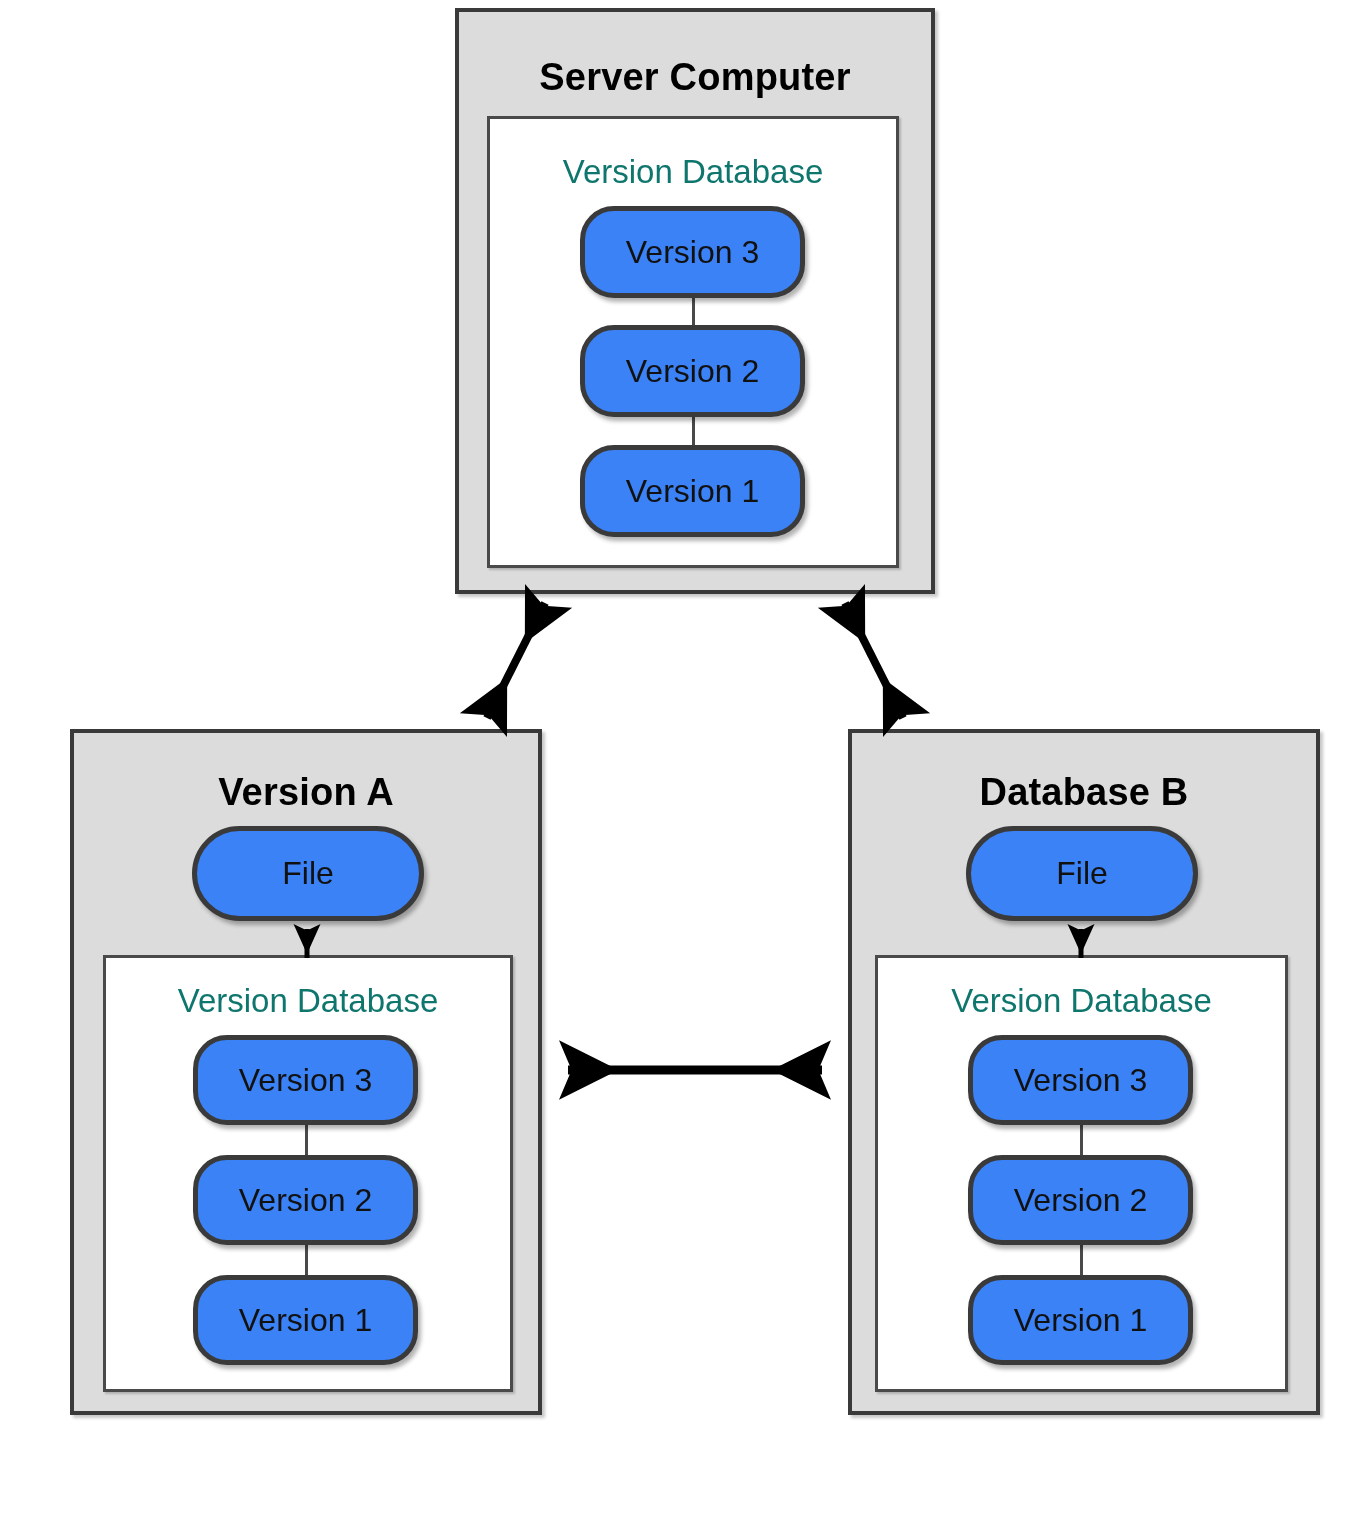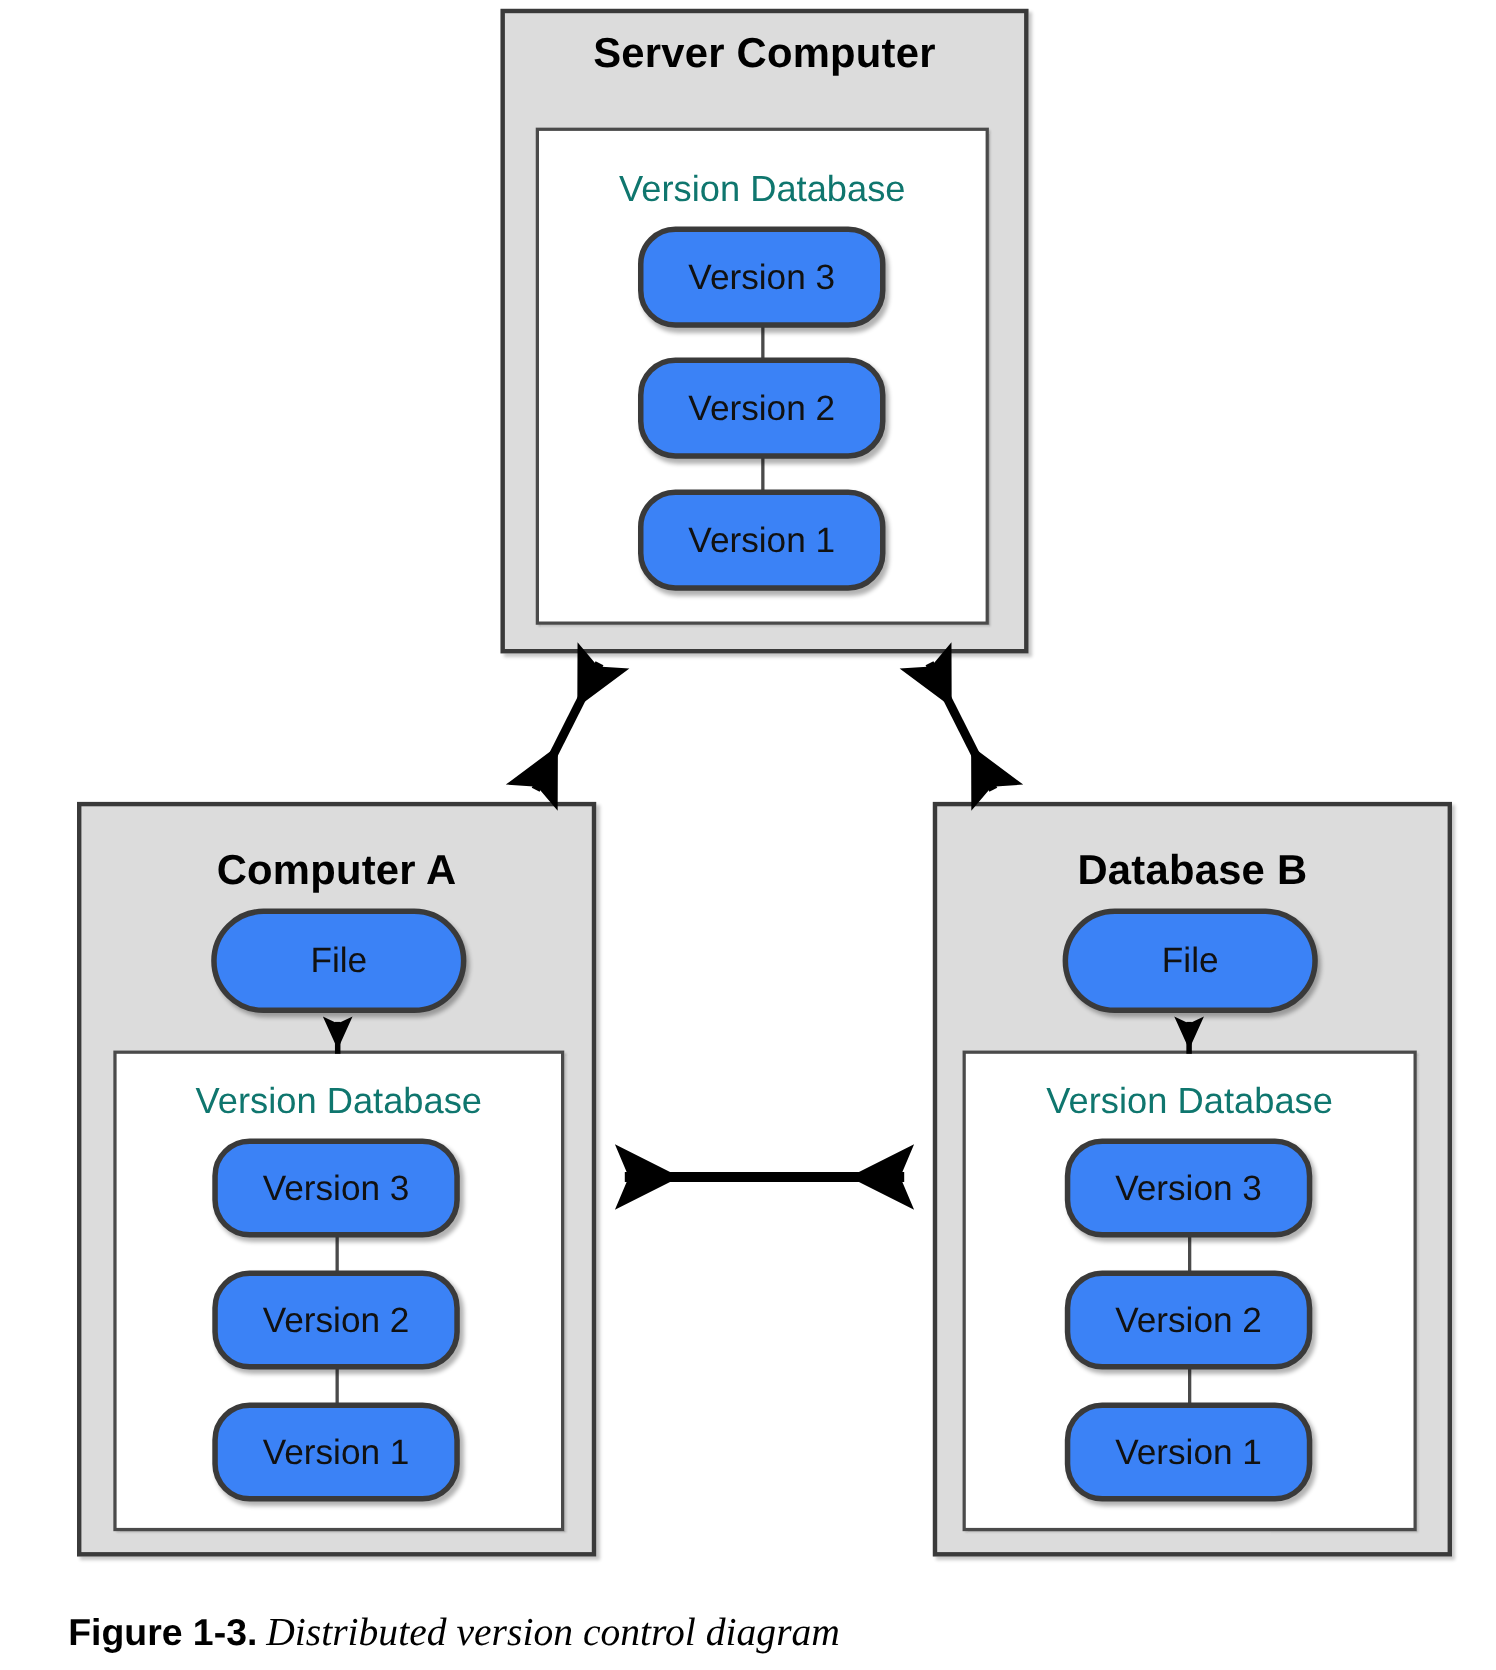--- a/index.html
+++ b/index.html
@@ -108,42 +108,42 @@
     color: #000000;
     margin-left: 8px;
   }
 </style>
 </head>
 <body>
 
 <div id="stage">
 
   <div class="machine" style="left:455px; top:8px; width:480px; height:586px;">
-    <div class="machine-title" style="top:16px; font-size:38px;">Server Computer</div>
+    <div class="machine-title" style="top:44px; font-size:38px;">Server Computer</div>
   </div>
 
   <div class="vdb" style="left:487px; top:116px; width:412px; height:452px;">
     <div class="vdb-title" style="top:34px; font-size:33px;">Version Database</div>
   </div>
 
   <div class="connector" style="left:692px; top:288px; height:40px;"></div>
   <div class="connector" style="left:692px; top:408px; height:40px;"></div>
 
   <div class="pill version" style="left:580px; top:206px; width:225px; height:92px; font-size:32px;">
     <span>Version 3</span>
   </div>
   <div class="pill version" style="left:580px; top:325px; width:225px; height:92px; font-size:32px;">
     <span>Version 2</span>
   </div>
   <div class="pill version" style="left:580px; top:445px; width:225px; height:92px; font-size:32px;">
     <span>Version 1</span>
   </div>
 
   <div class="machine" style="left:70px; top:729px; width:472px; height:686px;">
-    <div class="machine-title" style="top:38px; font-size:38px;">Computer A</div>
+    <div class="machine-title" style="top:38px; font-size:38px;">Version A</div>
   </div>
 
   <div class="pill file" style="left:192px; top:826px; width:232px; height:95px; font-size:32px;">
     <span>File</span>
   </div>
 
   <div class="vdb" style="left:103px; top:955px; width:410px; height:437px;">
     <div class="vdb-title" style="top:24px; font-size:33px;">Version Database</div>
   </div>
 
@@ -202,17 +202,14 @@
 
     <line x1="845" y1="603" x2="903" y2="718" stroke="#000000" stroke-width="8" marker-start="url(#head-start)" marker-end="url(#head-end)"></line>
 
     <line x1="568" y1="1070" x2="822" y2="1070" stroke="#000000" stroke-width="9" marker-start="url(#head-start)" marker-end="url(#head-end)"></line>
 
     <line x1="307" y1="958" x2="307" y2="929" stroke="#000000" stroke-width="5" marker-end="url(#head-small)"></line>
 
     <line x1="1081" y1="958" x2="1081" y2="929" stroke="#000000" stroke-width="5" marker-end="url(#head-small)"></line>
   </svg>
 
-  <div id="caption">
-    <span class="cap-label">Figure 1-3.</span><span class="cap-text">Distributed version control diagram</span>
-  </div>
 
 </div>
 
 </body></html>

